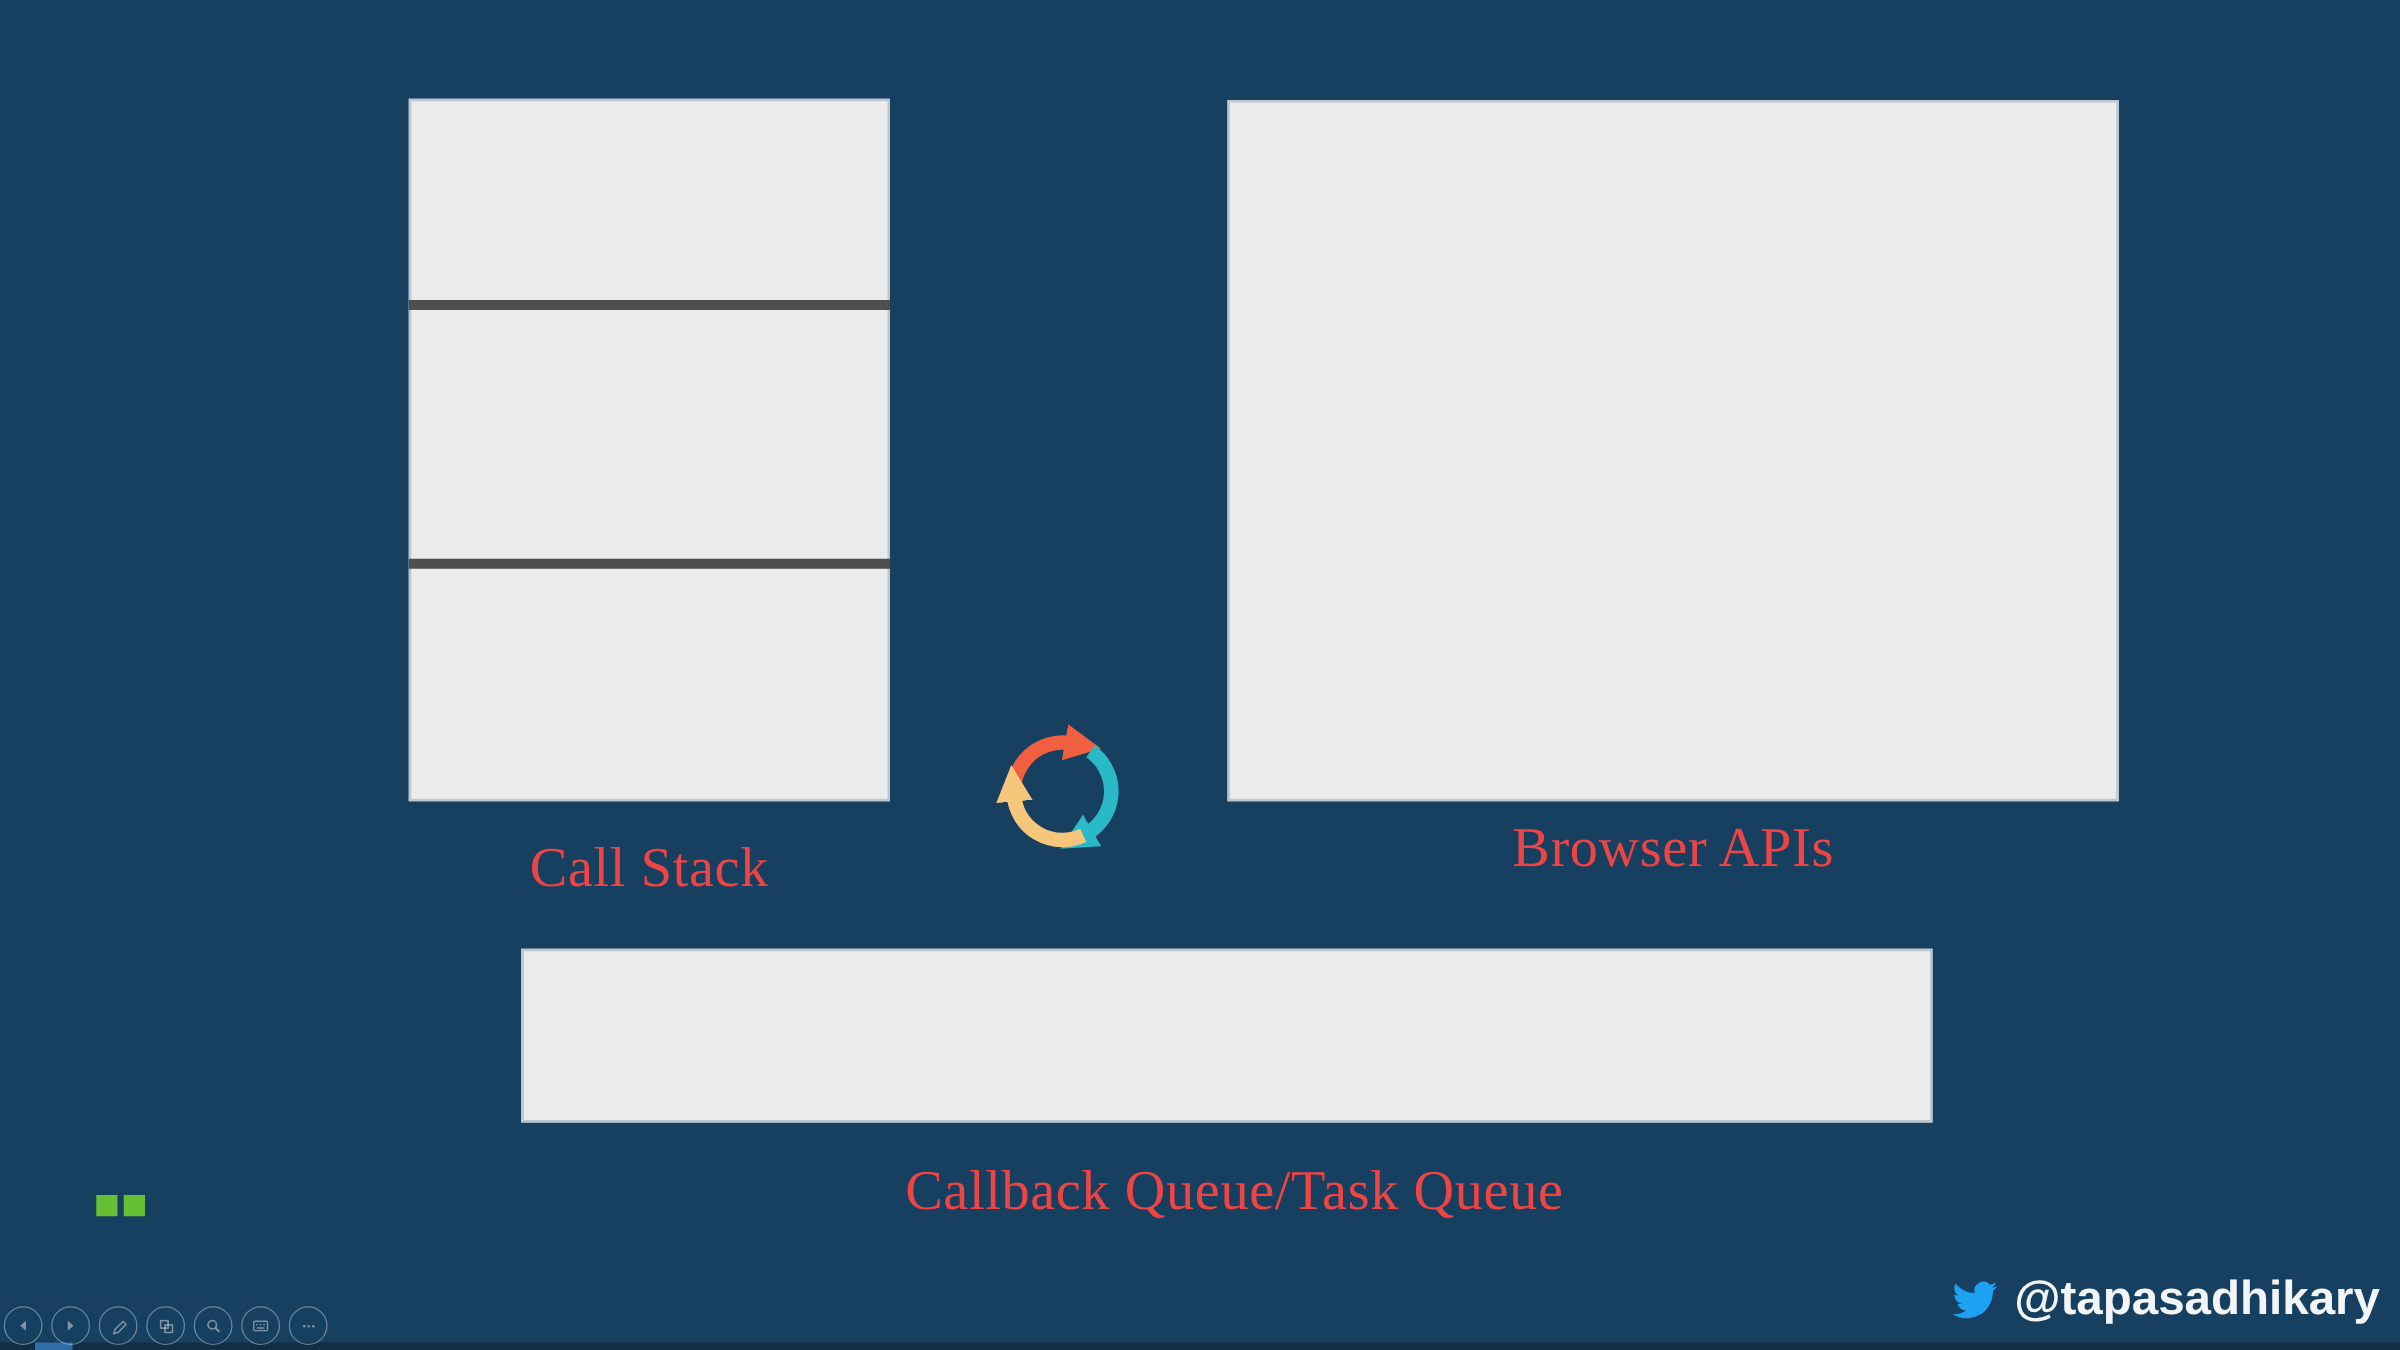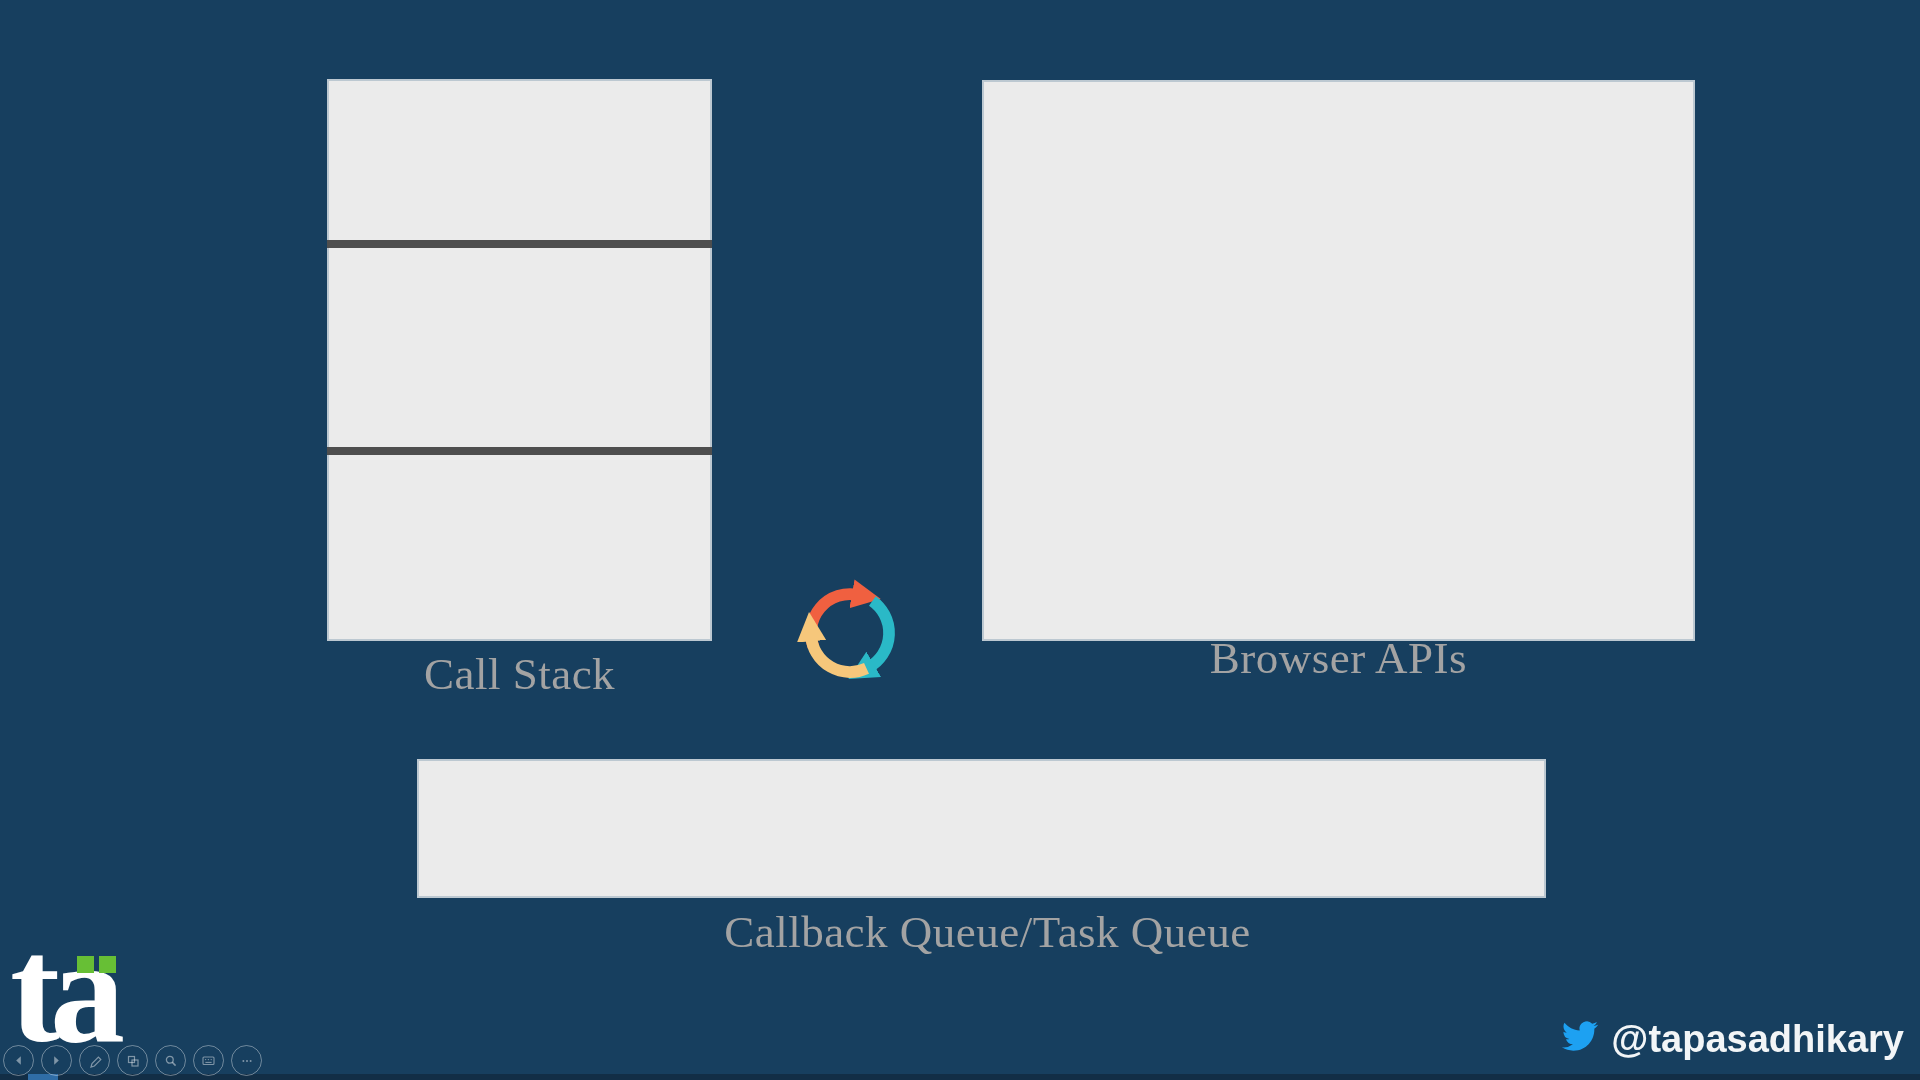--- a/index.html
+++ b/index.html
@@ -10,22 +10,22 @@
   
   .box{position:absolute;background:#ebebeb;border:2px solid #bcc8d1;box-sizing:border-box;}
   .callstack{left:327px;top:79px;width:385px;height:562px;}
   .browserapis{left:982px;top:80px;width:713px;height:561px;}
   .callbackqueue{left:417px;top:759px;width:1129px;height:139px;}
   .frame-divider{position:absolute;left:-2px;right:-2px;height:8px;background:#4e4e4e;}
   .divider-1{top:159px;} .divider-2{top:366px;}
   .frame{position:absolute;left:0;right:0;}
 
   
-  .label{position:absolute;color:#a3a3a3;font-size:45px;letter-spacing:.5px;
-         text-align:center;line-height:52px;}
+  .label{position:absolute;color:#ef4444;font-size:45px;letter-spacing:.5px;
+         text-align:center;line-height:52px;margin-top:20px;}
   .label-callstack{left:327px;width:385px;top:648px;}
   .label-browserapis{left:982px;width:713px;top:632px;}
   .label-callbackqueue{left:423px;width:1129px;top:906px;}
 
   
   .eventloop{position:absolute;left:785px;top:568px;width:130px;height:130px;}
 
   
   .logo{position:absolute;left:10px;top:915px;width:160px;height:150px;z-index:5;}
   .logo-text{position:absolute;left:0;top:0;color:#ffffff;font-weight:bold;
@@ -39,21 +39,21 @@
   .tool-btn{width:31px;height:31px;border-radius:50%;border:1.5px solid rgba(255,255,255,.38);
             box-sizing:border-box;display:flex;align-items:center;justify-content:center;
             background:transparent;padding:0;cursor:pointer;}
   .tool-btn svg{display:block;}
 
   
   .progress-track{position:absolute;left:0;bottom:0;width:1920px;height:6px;background:#122e46;}
   .progress-fill{position:absolute;left:28px;bottom:0;width:30px;height:6px;background:#2f6da6;}
 
   
-  .twitter{position:absolute;top:1018px;right:16px;display:flex;gap:10px;}
+  .twitter{position:absolute;top:1018px;right:16px;display:flex;align-items:center;gap:10px;}
   .twitter-handle{color:#f2f5f7;font-family:"Liberation Sans","DejaVu Sans",sans-serif;
                   font-weight:bold;font-size:38px;letter-spacing:0;}
 </style>
 </head>
 <body>
 
 <div class="stage">
   <div class="bg"></div>
 
   <div class="box callstack">
@@ -85,21 +85,20 @@
           <path d="M0,0 L3,1.5 L0,3 z" fill="#f6c77b"></path>
         </marker>
       </defs>
       <path d="M 21.8 60.3 A 30 30 0 0 1 55.2 20.5" stroke="#f06040" stroke-width="9" fill="none" marker-end="url(#ah-o)"></path>
       <path d="M 67.2 25.4 A 30 30 0 0 1 65.0 76.0" stroke="#2ab9c7" stroke-width="9" fill="none" marker-end="url(#ah-t)"></path>
       <path d="M 62.7 77.2 A 30 30 0 0 1 20.1 52.6" stroke="#f6c77b" stroke-width="9" fill="none" marker-end="url(#ah-y)"></path>
     </svg>
   </div>
 
   <div class="logo">
-    <span class="logo-text">ta</span>
     <span class="logo-sq logo-sq1"></span>
     <span class="logo-sq logo-sq2"></span>
   </div>
 
   <div class="toolbar">
     <button class="tool-btn">
       <svg width="13" height="13" viewBox="0 0 14 14">
         <path d="M9.5 2.5 L4.5 7 L9.5 11.5 z" fill="rgba(255,255,255,.45)"></path>
       </svg>
     </button>

